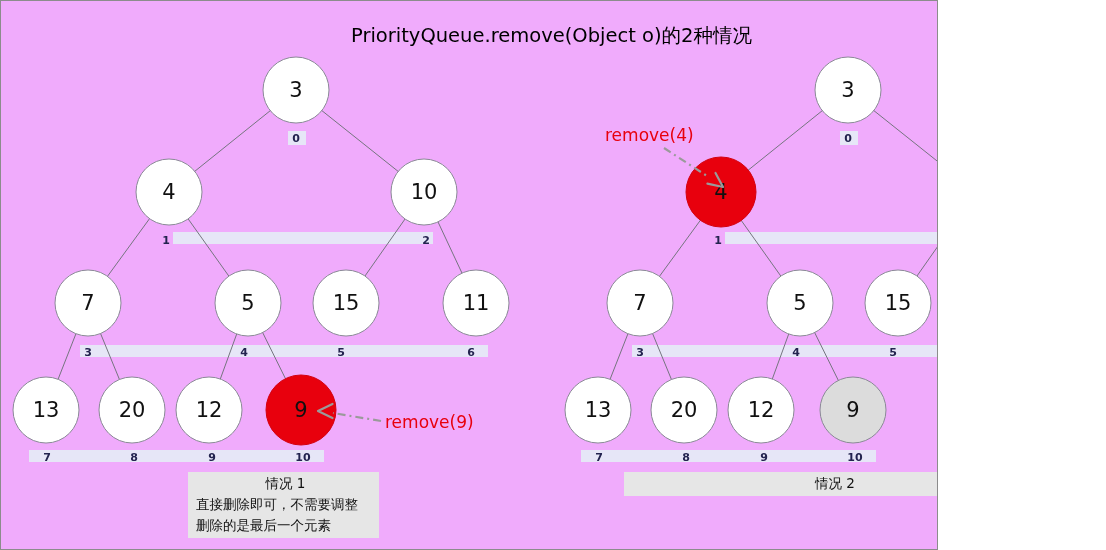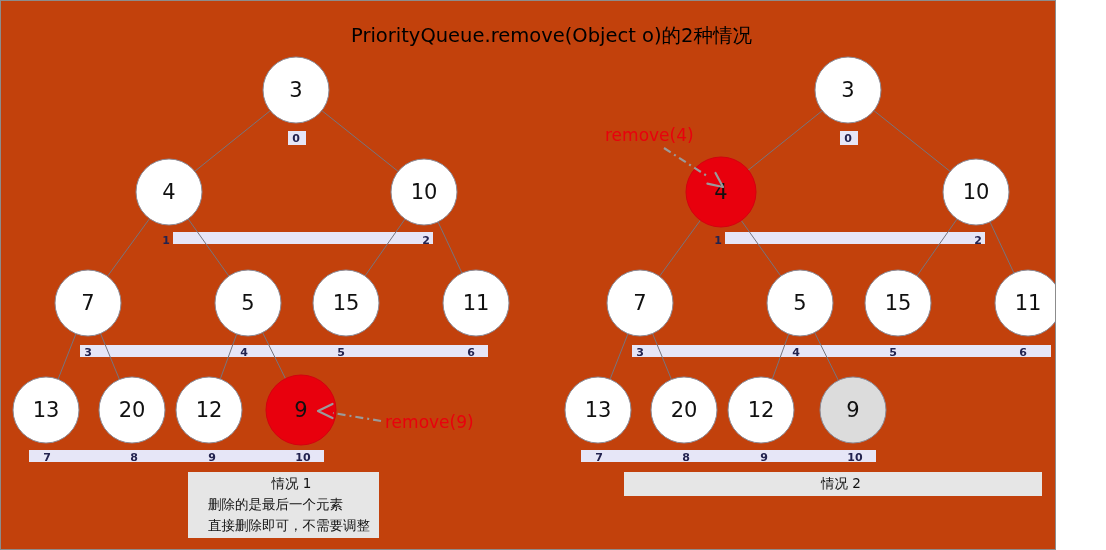--- a/index.html
+++ b/index.html
@@ -1,19 +1,19 @@
 <!DOCTYPE html>
 <html><head>
 <meta charset="utf-8">
 <style>
   html,body{margin:0;padding:0;background:#fff;}
   #stage{
     position:relative;
-    width:1056px;height:550px;
-    background:#c2410c;
+    width:938px;height:550px;
+    background:#f0abfc;
     border:1px solid #8c8c8c;
     box-sizing:border-box;
     font-family:"DejaVu Sans","Liberation Sans",sans-serif;
     overflow:hidden;
   }
   #diagram-svg{position:absolute;left:0;top:0;}
   .page-title{
     position:absolute;left:350px;top:21px;
     font-size:19.5px;color:#000;white-space:nowrap;
   }
@@ -24,21 +24,21 @@
   .node-gray{fill:#dcdcdc;stroke:#8a8a96;stroke-width:1;}
   .nval{font-size:21px;fill:#101010;text-anchor:middle;}
   .idx{font-size:11px;font-weight:600;fill:#23234f;text-anchor:middle;}
   .ann-line{stroke:#9a9a9a;stroke-width:2.2;stroke-dasharray:8 4 2 4;fill:none;}
   .chev{stroke:#9a9a9a;stroke-width:2.2;fill:none;stroke-linecap:round;stroke-linejoin:round;}
   .ann-text{font-size:17px;fill:#e8000d;}
   .caption{
     position:absolute;top:471px;
     background:#e6e6e6;color:#111;
     font-size:13.5px;line-height:21px;
-    padding:1px 4px 2px 20px;box-sizing:border-box;
+    padding:1px 4px 2px 8px;box-sizing:border-box;
   }
   .caption .cap-head{text-align:center;}
   #caption-left{left:187px;width:191px;}
   #caption-right{left:623px;width:418px;}
 </style>
 </head>
 <body>
 
 <div id="stage">
 
@@ -164,21 +164,21 @@
       <g>
         <line class="ann-line" x1="663" y1="147" x2="706" y2="175"></line>
         <polyline class="chev" points="714.5,172 722,186 706.4,182.7"></polyline>
         <text class="ann-text" x="604" y="140">remove(4)</text>
       </g>
     </g>
   </svg>
 
   <div id="caption-left" class="caption">
     <div class="cap-head">情况 1</div>
+    <div>直接删除即可，不需要调整</div>
     <div>删除的是最后一个元素</div>
-    <div>直接删除即可，不需要调整</div>
   </div>
 
   <div id="caption-right" class="caption">
     <div class="cap-head">情况 2</div>
   </div>
 
 </div>
 
 </body></html>

